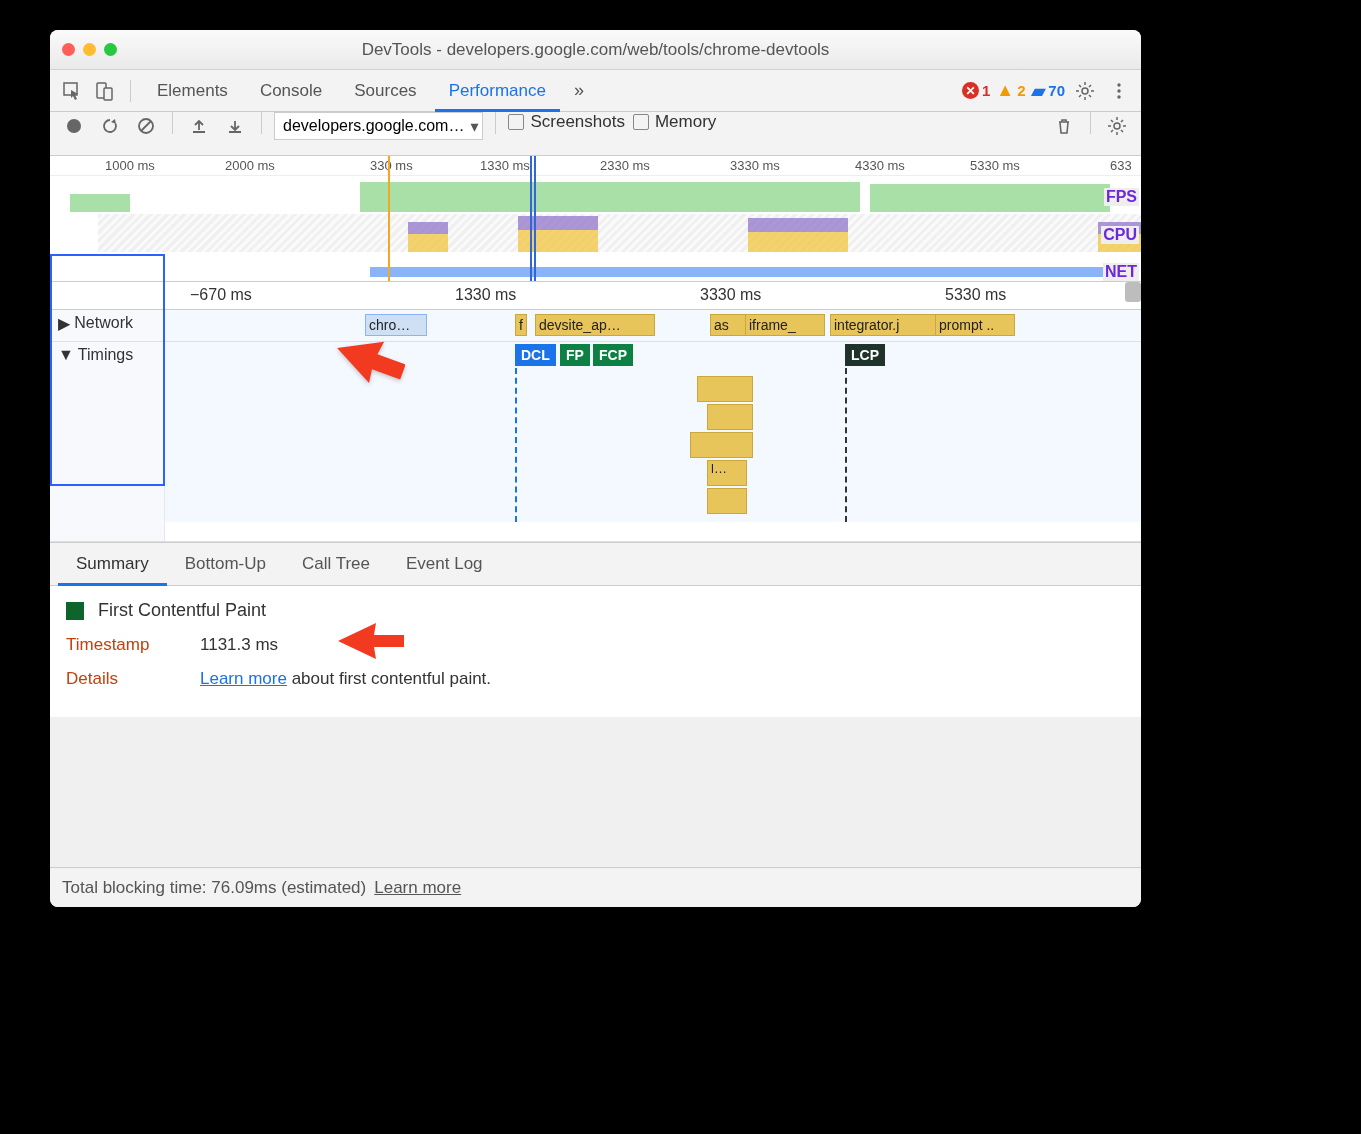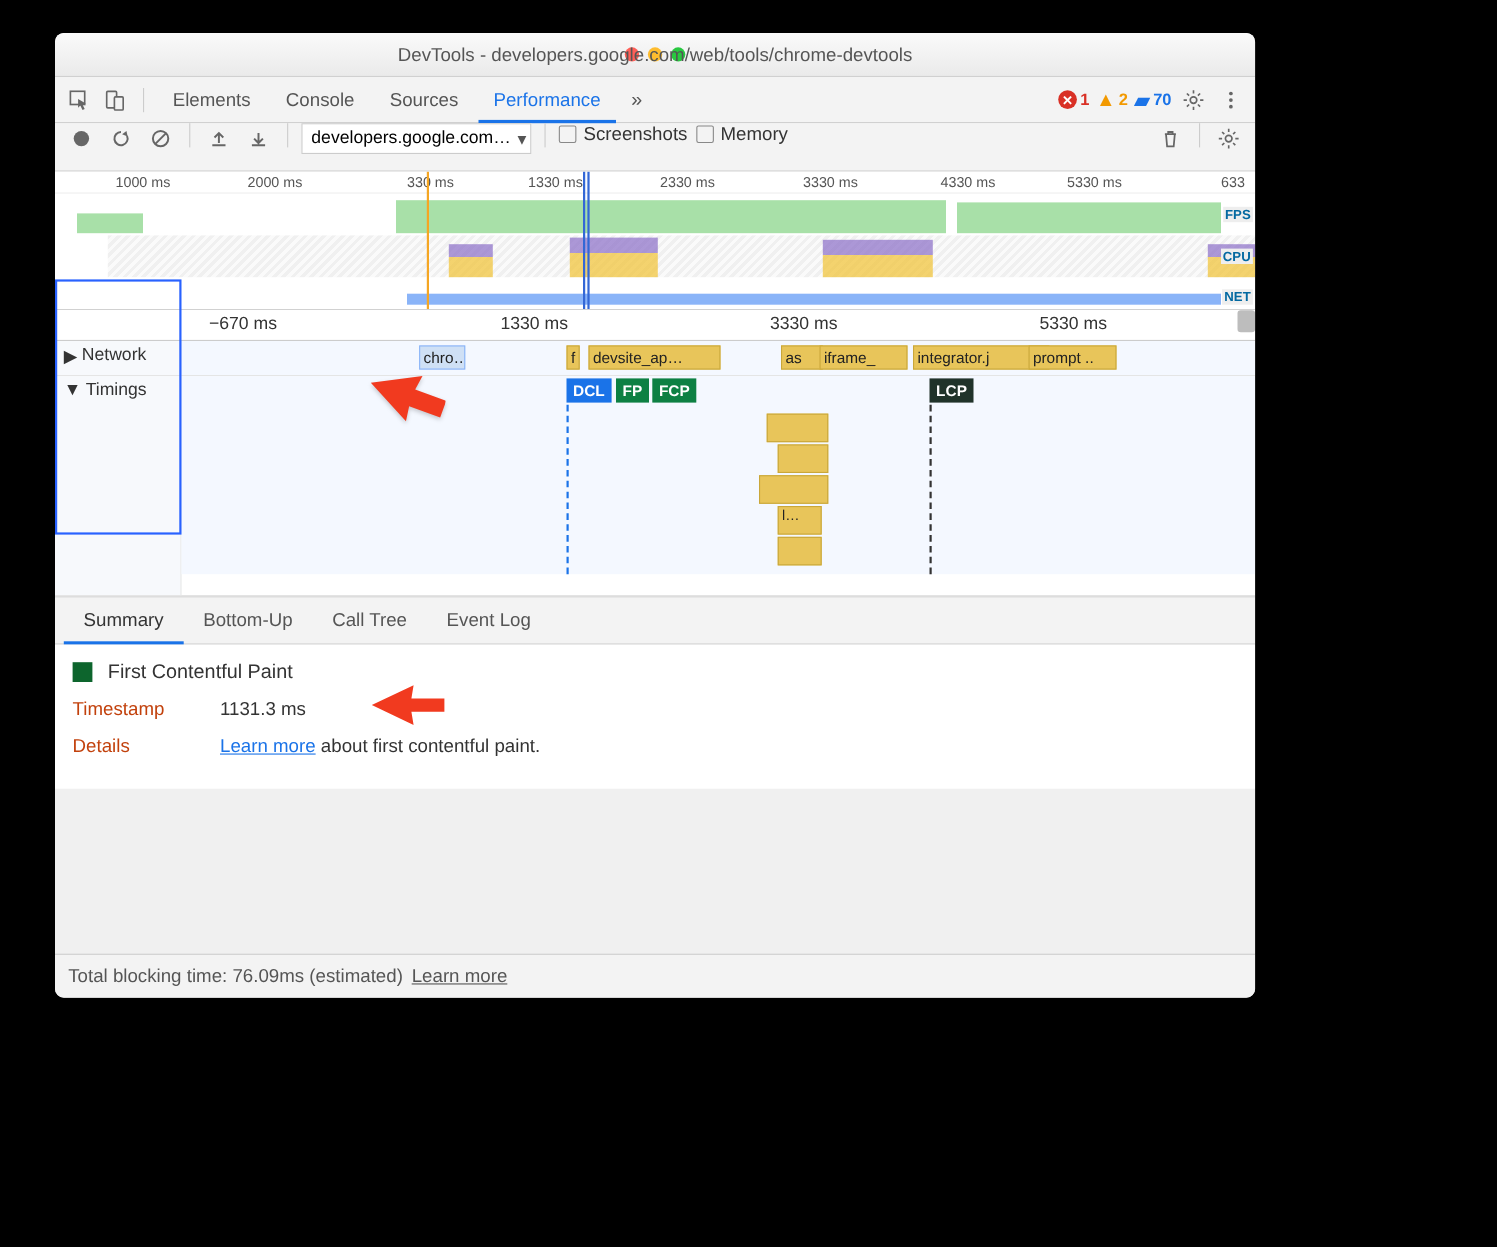--- a/index.html
+++ b/index.html
@@ -1,18 +1,18 @@
 <!DOCTYPE html>
 <html><head>
 <meta charset="utf-8">
 <style>
 * { box-sizing: border-box; margin: 0; padding: 0; font-family: -apple-system, BlinkMacSystemFont, "Segoe UI", Helvetica, Arial, sans-serif; }
 body { background: #000; padding: 30px 50px; }
 .window { width: 1091px; background: #f0f0f0; border-radius: 8px; overflow: hidden; box-shadow: 0 20px 60px rgba(0,0,0,.6); }
-.titlebar { height: 40px; background: linear-gradient(#fafafa,#eaeaea); display: flex; align-items: center; padding: 0 12px; border-bottom: 1px solid #d0d0d0; position: relative; justify-content: center; }
+.titlebar { height: 40px; background: linear-gradient(#fafafa,#eaeaea); display: flex; align-items: center; padding: 0 12px; border-bottom: 1px solid #d0d0d0; position: relative; }
 .traffic { display: flex; gap: 8px; }
 .traffic div { width: 13px; height: 13px; border-radius: 50%; }
 .tl-close { background:#ff5f57; } .tl-min { background:#febc2e; } .tl-max { background:#28c840; }
 .title { position: absolute; left: 0; right: 0; text-align: center; font-size: 17px; color:#555; pointer-events:none; }
 .tabbar { height: 42px; background: #f3f3f3; border-bottom: 1px solid #ccc; display: flex; align-items: center; padding: 0 8px; gap: 4px; }
 .tabbar .icon { width: 28px; height: 28px; display:flex; align-items:center; justify-content:center; color:#555; cursor:pointer; }
 .tabbar .sep { width:1px; height:22px; background:#ccc; margin:0 8px; }
 .tabbar .tab { padding: 0 14px; height:42px; line-height:42px; font-size:17px; color:#555; cursor:pointer; }
 .tabbar .tab.active { color:#1a73e8; border-bottom:3px solid #1a73e8; }
 .tabbar .overflow { font-size:18px; color:#555; padding:0 10px; cursor:pointer; }
@@ -27,21 +27,21 @@
 .dropdown { border:1px solid #ccc; padding:4px 18px 4px 8px; background:#fff; font-size:16px; position:relative; cursor:pointer; }
 .dropdown::after { content:"▾"; position:absolute; right:4px; top:4px; color:#555; }
 .chk { display:flex; align-items:center; gap:6px; font-size:17px; color:#333; cursor:pointer; }
 .chk-box { width:16px; height:16px; border:1.5px solid #888; border-radius:2px; }
 .overview { height:126px; background:#fff; border-bottom:1px solid #ccc; position:relative; overflow:hidden; }
 .ov-ruler { height:20px; border-bottom:1px solid #eee; position:relative; font-size:13px; color:#555; }
 .ov-tick { position:absolute; top:2px; }
 .ov-fps { position:absolute; top:20px; left:0; right:0; height:38px; }
 .ov-cpu { position:absolute; top:58px; left:0; right:0; height:38px; background:repeating-linear-gradient(135deg,#f0f0f0,#f0f0f0 3px,#fafafa 3px,#fafafa 6px);margin-left:48px; }
 .ov-net { position:absolute; bottom:0; left:0; right:0; height:18px; }
-.ov-label { position:absolute; right:2px; font-size:12px; font-weight:bold; color:#0369a1; background:#eee; padding:0 2px; }
+.ov-label { position:absolute; right:2px; font-size:16px; font-weight:bold; color:#6d28d9; background:#eee; padding:0 2px; }
 .fps-bar { position:absolute; background:#a8e0a8; }
 .cpu-area { position:absolute; bottom:0; background:linear-gradient(#8a6dc7 40%,#f1c232 40%); opacity:.7; }
 .net-bar { position:absolute; top:4px; height:10px; background:#8ab4f8; }
 .ov-sel { position:absolute; top:0; bottom:0; border-left:2px solid #3367d6; border-right:2px solid #3367d6; background:rgba(100,150,255,.05); }
 .ov-line { position:absolute; top:0; bottom:0; width:2px; background:#f5a623; }
 .tracks { background:#fff; position:relative; }
 .tr-ruler { height:28px; border-bottom:1px solid #ccc; position:relative; font-size:16px; color:#333; background:#fff; }
 .tr-tick { position:absolute; top:4px; }
 .track-row { display:flex; border-bottom:1px solid #e0e0e0; min-height:32px; position:relative; }
 .track-label { width:115px; padding:4px 8px; font-size:16px; color:#333; background:#f7f9fc; border-right:1px solid #e8e8e8; display:flex; align-items:flex-start; gap:4px; cursor:pointer; }
@@ -223,21 +223,21 @@
       <span class="tr-tick" style="left:895px">5330 ms</span>
       <div class="scrollb"></div>
     </div>
 
     <div class="track-row" style="height:32px;background:#eef4ff">
       <div class="track-label">
           <span>▶</span>
           <span>Network</span>
         </div>
       <div class="track-content">
-        <div class="net-item blue" style="left:216px;width:42px">chro…</div>
+        <div class="net-item blue" style="left:200px;width:62px">chro…</div>
         <div class="net-item" style="left:350px;width:12px">f</div>
         <div class="net-item" style="left:370px;width:120px">devsite_ap…</div>
         <div class="net-item" style="left:545px;width:38px">as</div>
         <div class="net-item" style="left:580px;width:80px">iframe_</div>
         <div class="net-item" style="left:665px;width:124px">integrator.j</div>
         <div class="net-item" style="left:770px;width:80px">prompt ..</div>
       </div>
     </div>
 
     <div class="track-row" style="height:200px">

